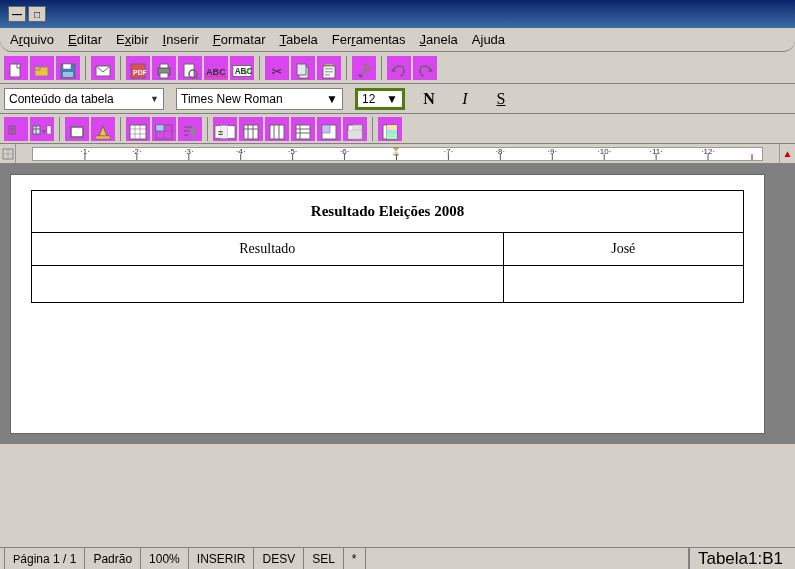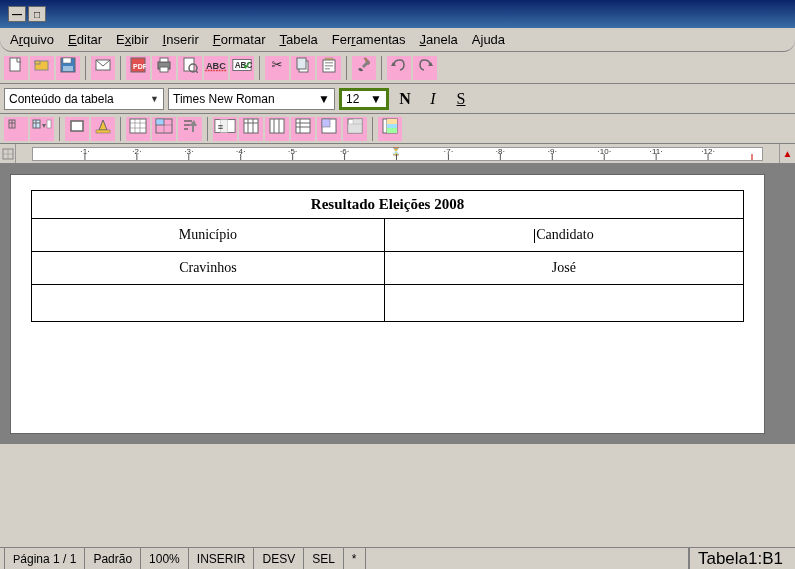--- a/index.html
+++ b/index.html
@@ -72,39 +72,39 @@
     }
     .toolbar-sep {
       width: 1px;
       height: 24px;
       background: #808080;
       margin: 0 3px;
     }
     .tb-btn {
       width: 24px;
       height: 24px;
-      background: #f9a8d4;
+      background: #d946ef;
       border: 1px solid transparent;
       display: flex;
-      align-items: flex-start;
+      align-items: flex-end;
       justify-content: center;
       font-size: 13px;
       cursor: pointer;
       color: #333;
     }
 
     
     #toolbar-2 {
       background: #d4d0c8;
       border-bottom: 1px solid #808080;
       display: flex;
       align-items: center;
       padding: 2px 4px;
       height: 30px;
-      gap: 4px;
+      gap: 12px;
     }
     .style-select {
       height: 22px;
       background: white;
       border: 1px solid #808080;
       font-size: 12px;
       padding: 0 4px;
       width: 160px;
       display: flex;
       align-items: center;
@@ -207,21 +207,21 @@
     
     #election-table {
       border-collapse: collapse;
       width: 100%;
       font-family: 'Times New Roman', Times, serif;
     }
     #election-table .title-row td {
       text-align: center;
       font-weight: bold;
       font-size: 15px;
-      padding: 5px 4px;
+      padding: 12px 4px;
       border: 1px solid black;
     }
     #election-table .header-row td {
       text-align: center;
       font-size: 14px;
       padding: 8px 4px;
       border: 1px solid black;
     }
     #election-table .data-row td {
       text-align: center;
@@ -580,28 +580,22 @@
   </div>
 </div>
 
 <div id="doc-area">
   <div id="page">
     <table id="election-table">
       <tbody>
           <tr class="title-row">
         <td colspan="2">Resultado Eleições 2008</td>
       </tr>
-      <tr class="header-row">
-        <td>Município</td>
-        <td>
-          <span class="text-cursor"></span><span>Candidato</span>
-        </td>
-      </tr>
       <tr class="data-row">
-        <td>Cravinhos</td>
+        <td>Resultado</td>
         <td>José</td>
       </tr>
       <tr class="empty-row">
         <td>&nbsp;</td>
         <td>&nbsp;</td>
       </tr>
     </tbody>
       </table>
   </div>
 </div>

